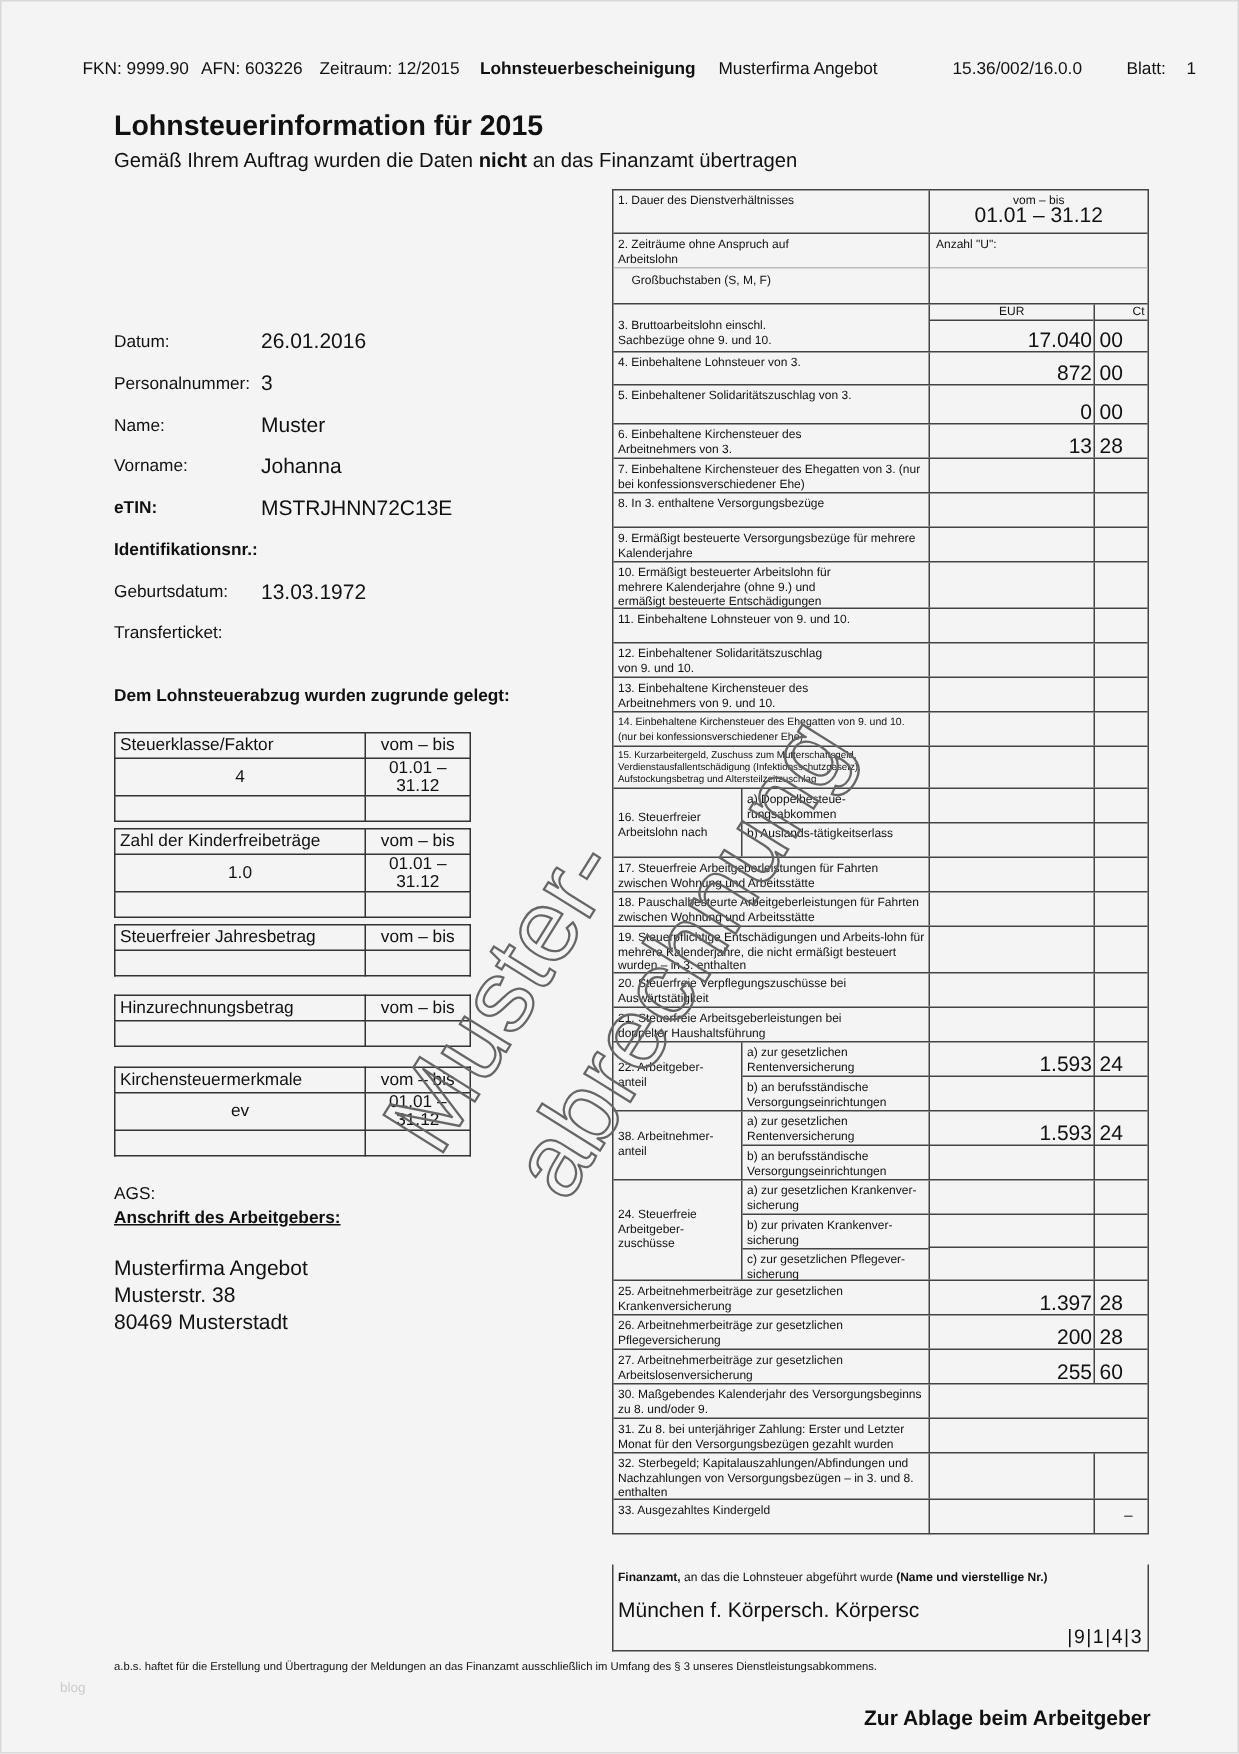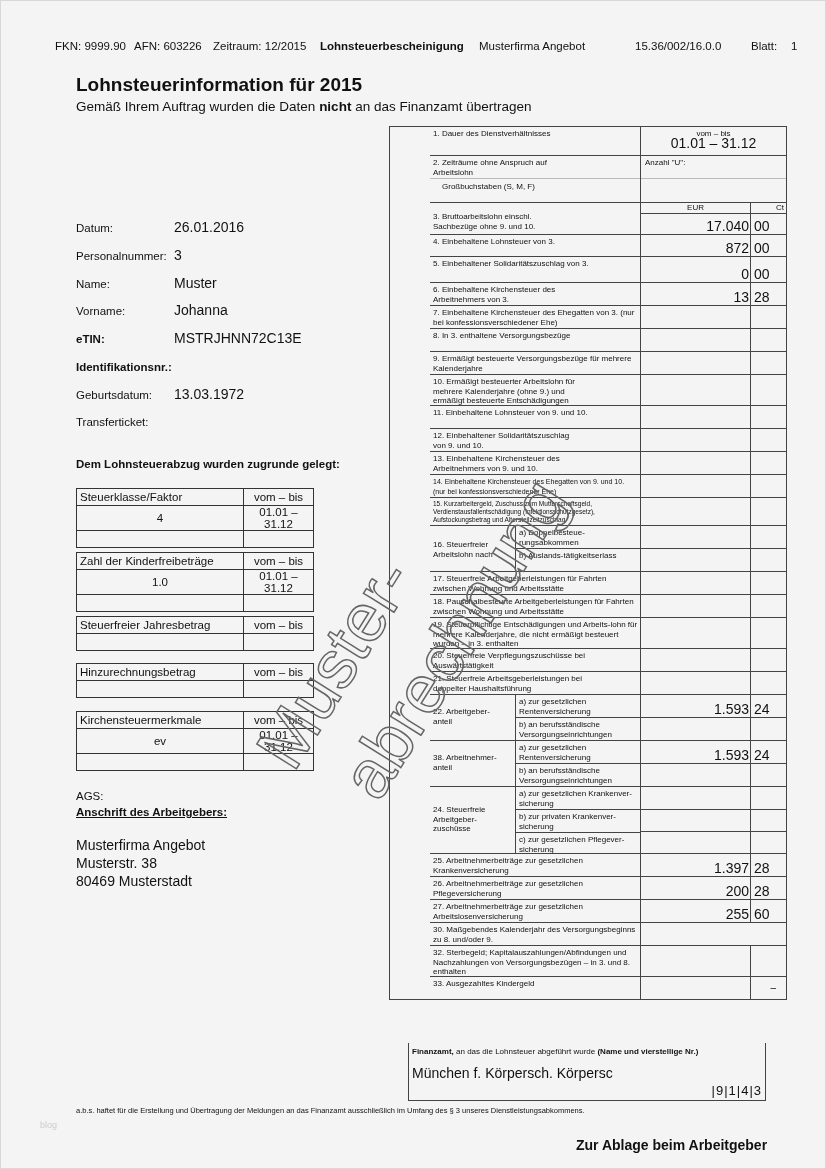--- a/index.html
+++ b/index.html
@@ -21,21 +21,21 @@
 
   .ltable { position:absolute; left:76px; width:238px; border-collapse:collapse; font-size:11.5px; }
   .ltable td { border:1px solid #333; height:16px; padding:0 3px; }
   .ltable td.c1 { width:160px; }
   .ltable td.ctr { text-align:center; }
 
   .ags { position:absolute; left:76px; top:790px; font-size:11.5px; }
   .anschrift { position:absolute; left:76px; top:806px; font-size:11.5px; font-weight:bold;text-decoration:underline; }
   .addr { position:absolute; left:76px; top:836px; font-size:14px; line-height:18px; }
 
-  .rt { position:absolute; left:389px; top:126px; width:356px; border:1px solid #444;padding-left:40px; }
+  .rt { position:absolute; left:408px; top:126px; width:356px; border:1px solid #444; }
   .row { position:relative; border-top:1px solid #444; font-size:8px; line-height:9.5px; }
   .row:first-child { border-top:none; }
   .row .lbl { position:absolute; left:3px; top:2px; width:205px; }
   .row .vcol { position:absolute; left:210px; top:0; bottom:0; border-left:1px solid #444; }
   .row .ccol { position:absolute; left:320px; top:0; bottom:0; border-left:1px solid #444; }
   .amt { position:absolute; right:37px; bottom:1px; font-size:14px; line-height:14px; }
   .cts { position:absolute; left:324px; bottom:1px; font-size:14px; line-height:14px; }
   .sub { position:absolute; left:85px; right:146px; border-left:1px solid #444; }
   .sub .sl { padding:2px 3px; }
   .sub .sep { border-top:1px solid #444; }
@@ -343,20 +343,24 @@
     <div class="lbl">27. Arbeitnehmerbeiträge zur gesetzlichen Arbeitslosenversicherung</div>
     <div class="vcol"></div>
       <div class="ccol"></div>
     <div class="amt">255</div>
     <div class="cts">60</div>
   </div>
   <div class="row" style="height:22px">
     <div class="lbl">30. Maßgebendes Kalenderjahr des Versorgungsbeginns zu 8. und/oder 9.</div>
     <div class="vcol" style="right:0"></div>
   </div>
+  <div class="row" style="height:22px">
+    <div class="lbl">31. Zu 8. bei unterjähriger Zahlung: Erster und Letzter Monat für den Versorgungsbezügen gezahlt wurden</div>
+    <div class="vcol" style="right:0"></div>
+  </div>
   <div class="row" style="height:30px">
     <div class="lbl">32. Sterbegeld; Kapitalauszahlungen/Abfindungen und Nachzahlungen von Versorgungsbezügen – in 3. und 8. enthalten</div>
     <div class="vcol"></div>
       <div class="ccol"></div>
   </div>
   <div class="row" style="height:22px">
     <div class="lbl">33. Ausgezahltes Kindergeld</div>
     <div class="vcol"></div>
       <div class="ccol"></div>
     <div style="position:absolute;right:10px;top:6px;font-size:10px">–</div>

